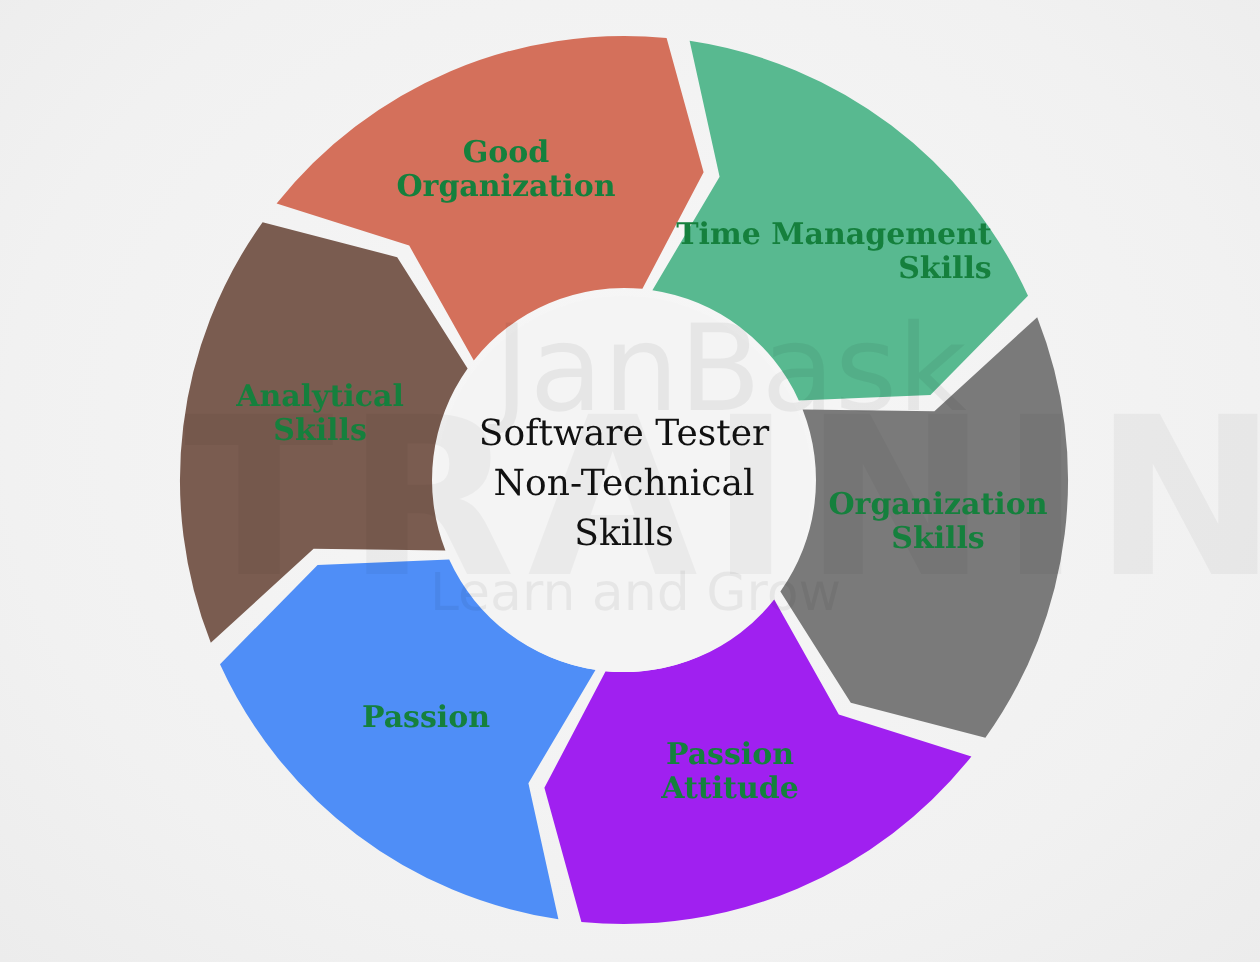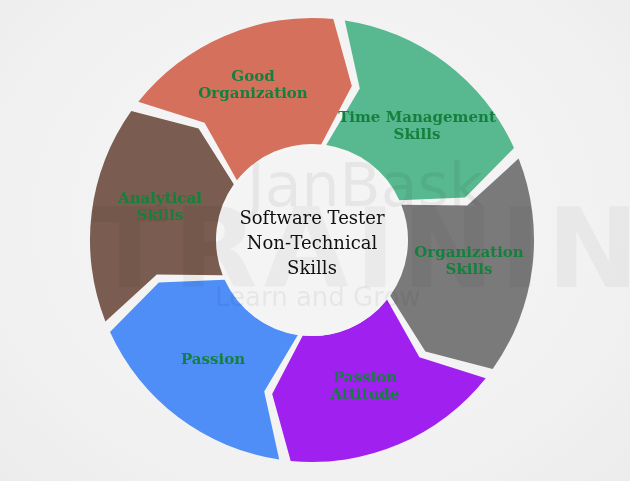--- a/index.html
+++ b/index.html
@@ -43,21 +43,21 @@
     </svg>
   <div class="watermark wm-1">JanBask</div>
   <div class="watermark wm-2">TRAINING</div>
   <div class="watermark wm-3">Learn and Grow</div>
 
   <div id="labels">
       <div class="seg-label" style="left: 253px; top: 85px;">
         <div>Good</div>
         <div>Organization</div>
       </div>
-      <div class="seg-label" style="left: 417px; top: 126px;">
+      <div class="seg-label" style="left: 417px; top: 126px; text-align: right;">
         <div>Time Management</div>
         <div>Skills</div>
       </div>
       <div class="seg-label" style="left: 469px; top: 261px;">
         <div>Organization</div>
         <div>Skills</div>
       </div>
       <div class="seg-label" style="left: 365px; top: 386px;">
         <div>Passion</div>
         <div>Attitude</div>

